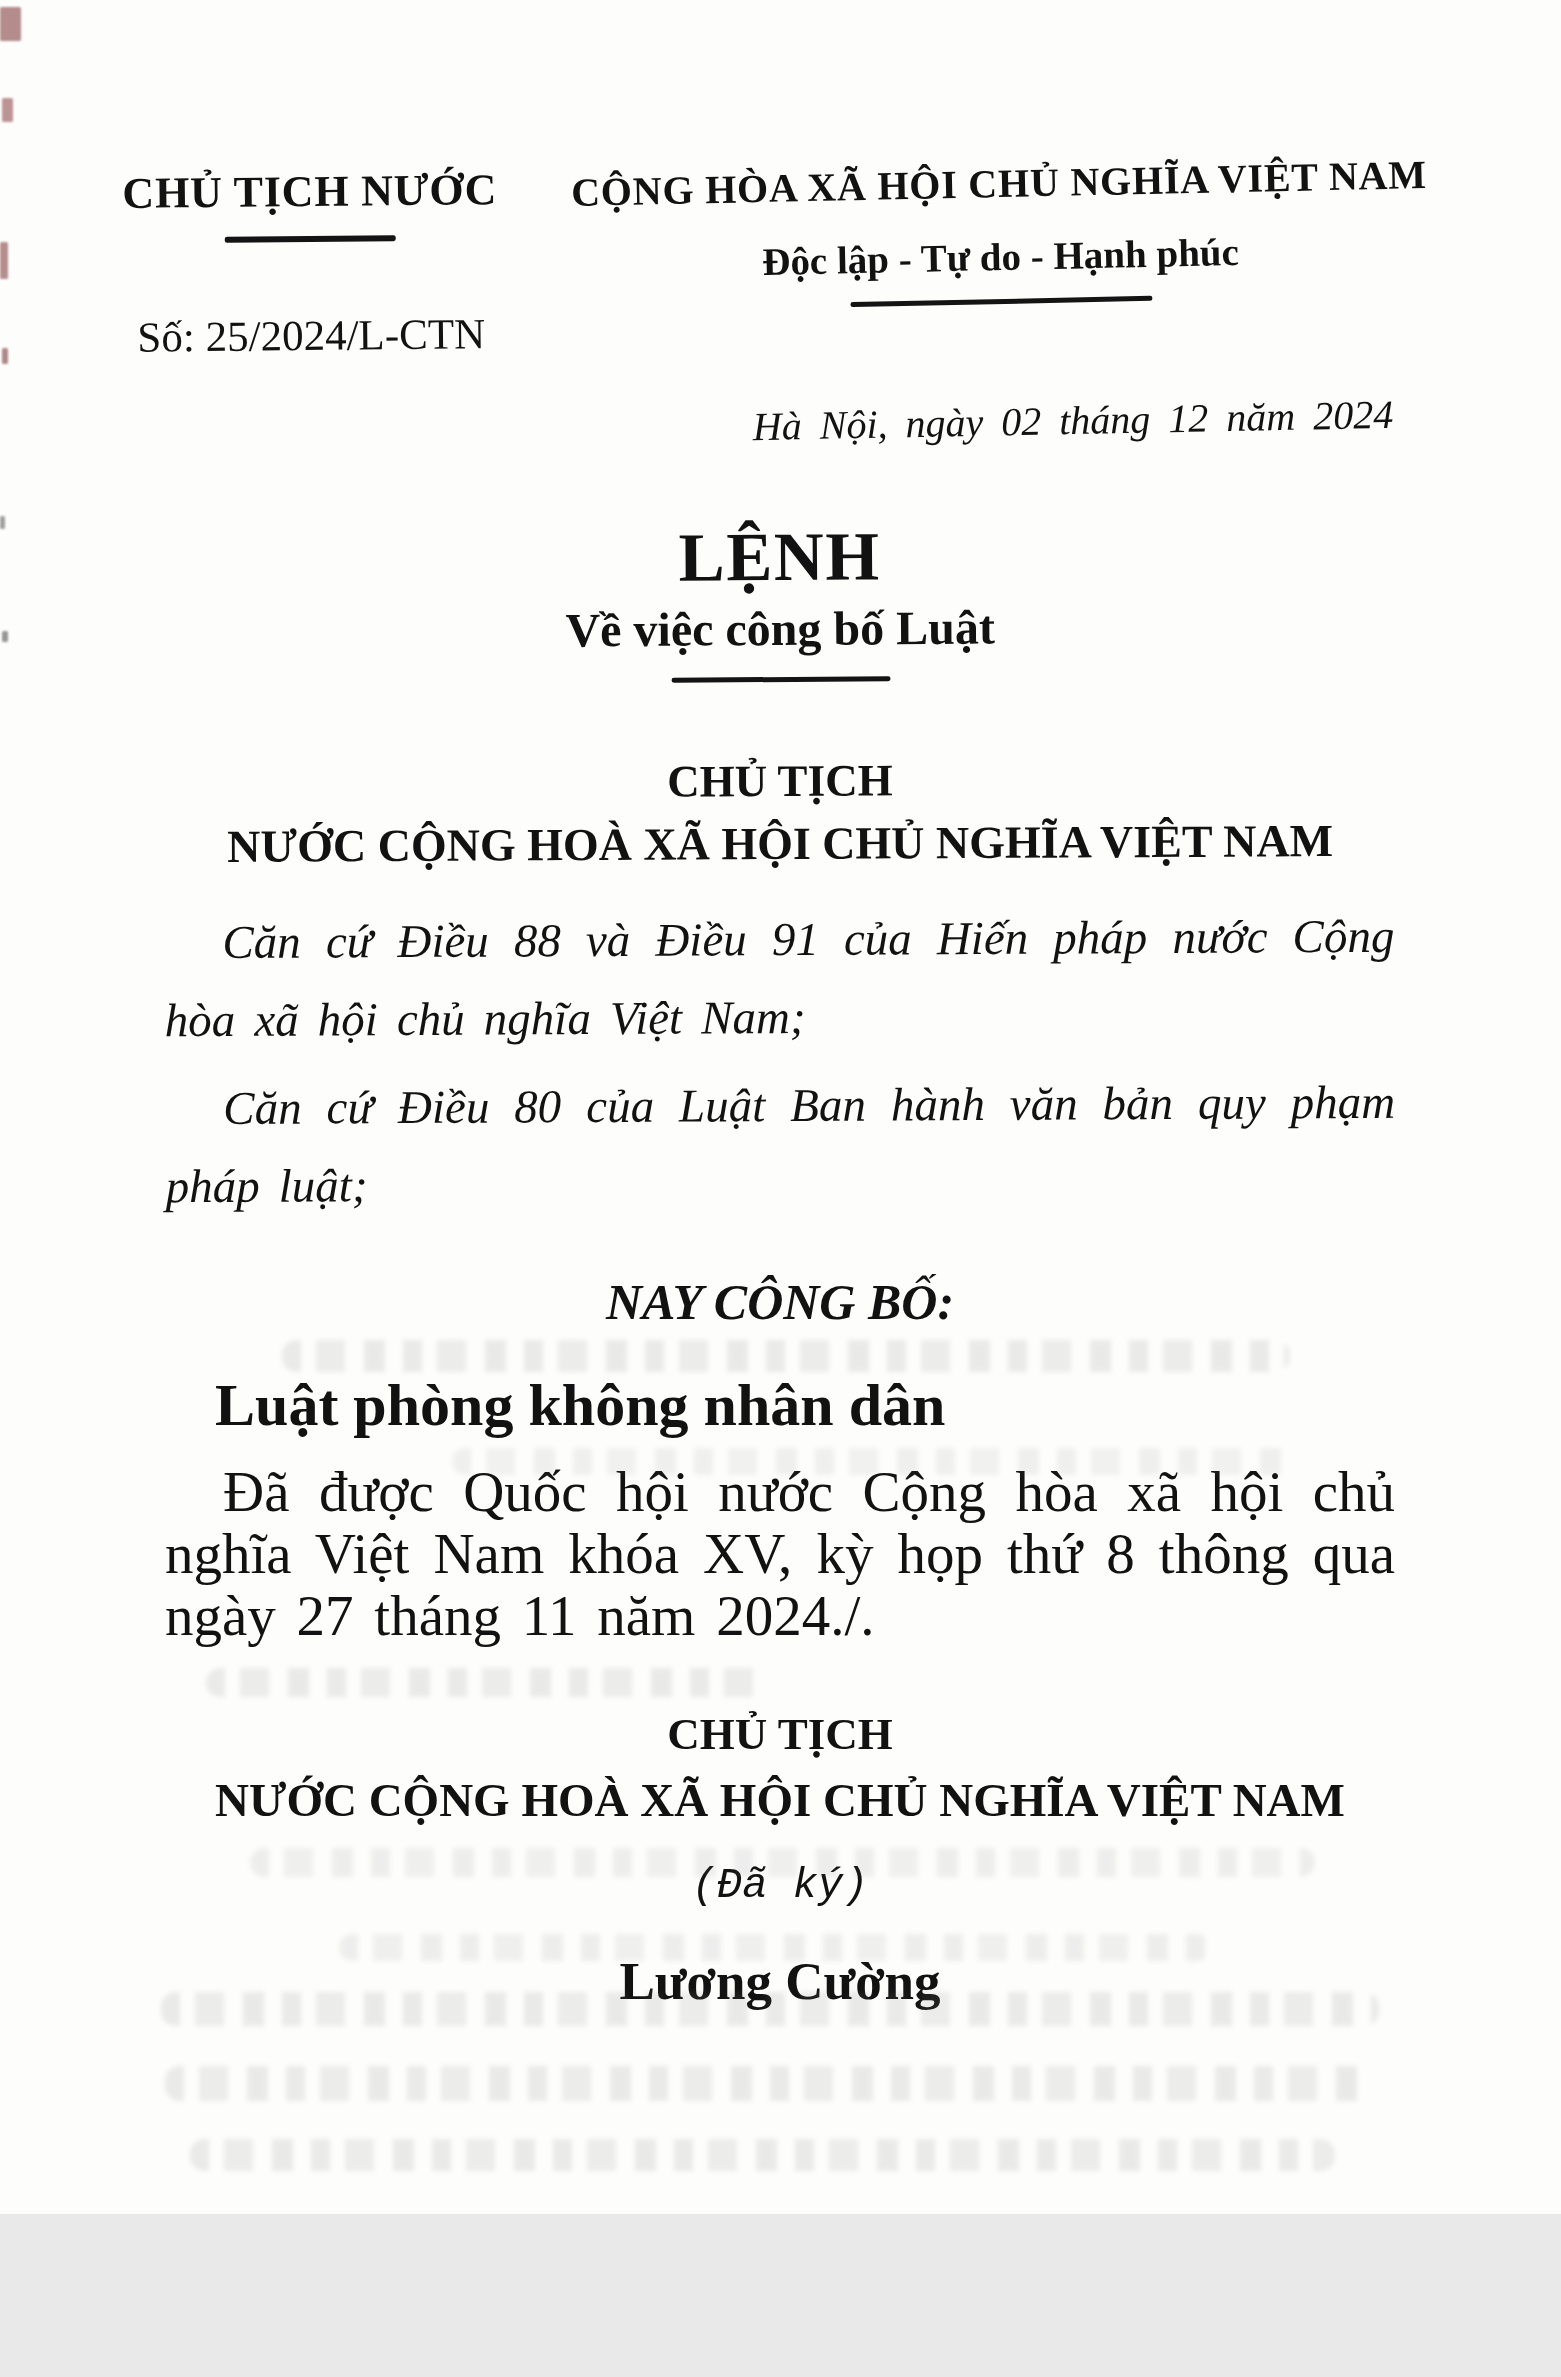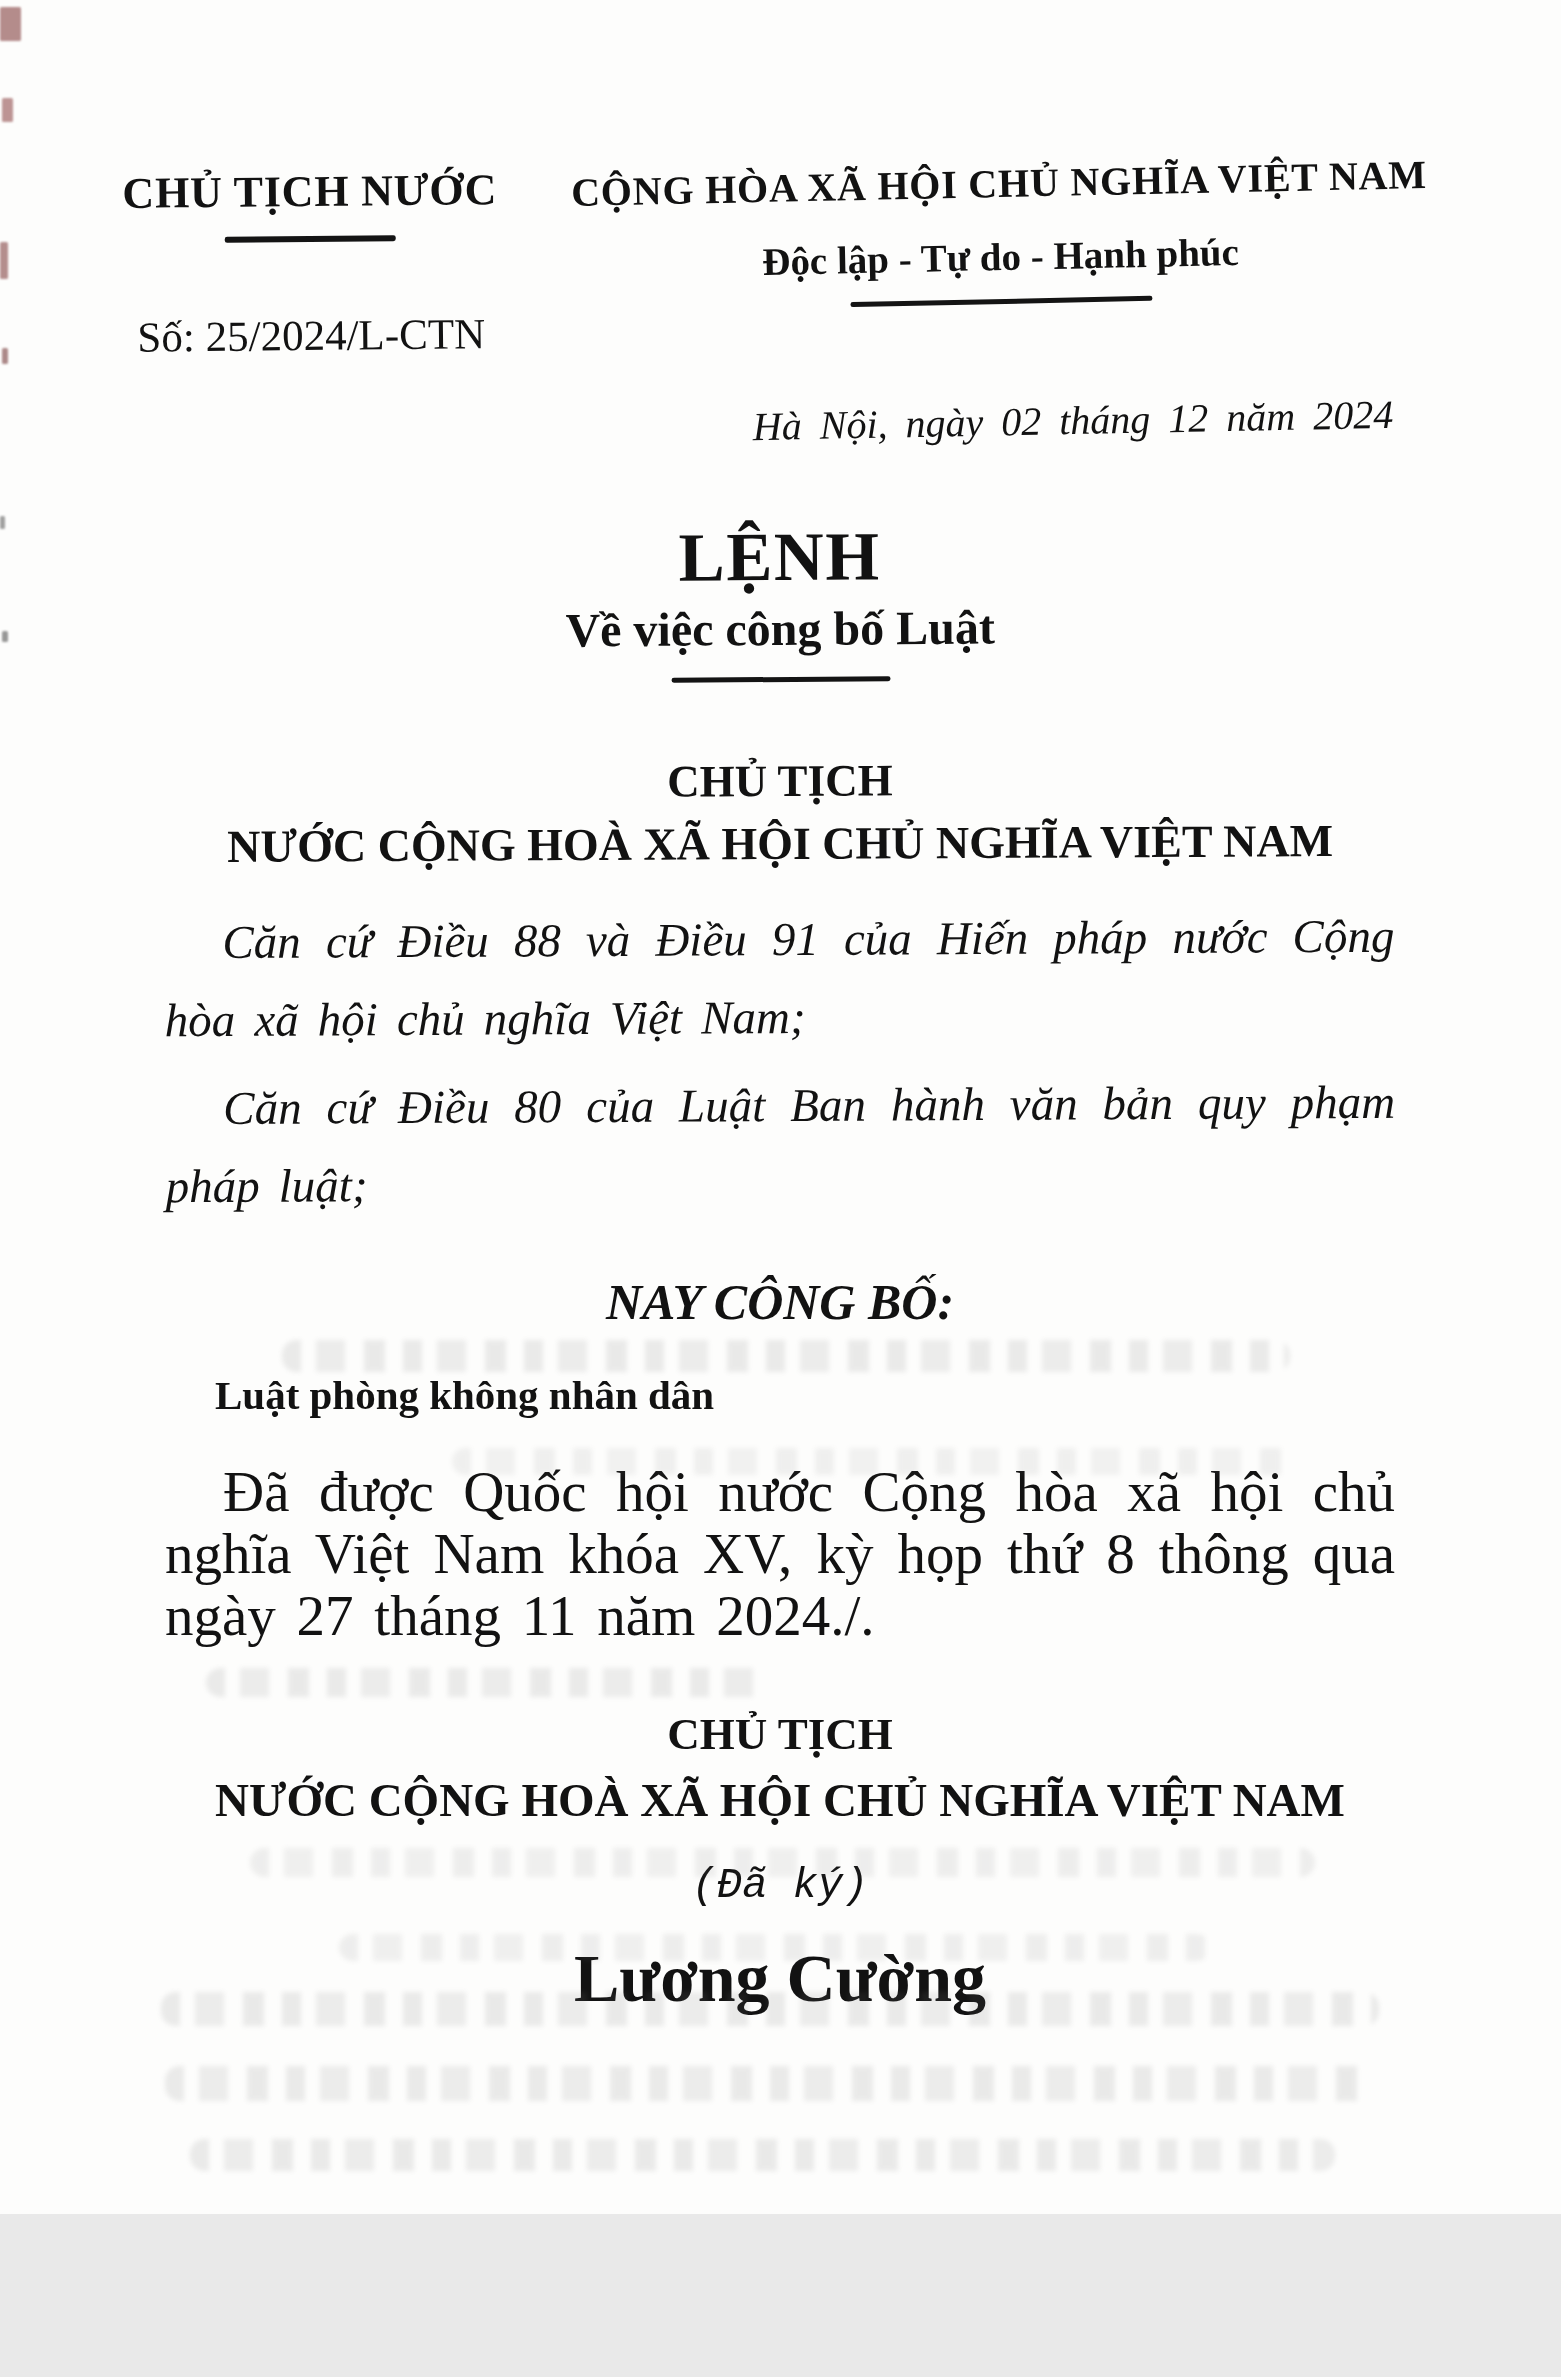--- a/index.html
+++ b/index.html
@@ -50,32 +50,32 @@
 
   .preamble { top:900px; transform:rotate(-0.3deg); }
   .preamble p {
     margin:0; font-style:italic; font-size:47px; line-height:78px;
     text-align:justify; text-indent:58px; word-spacing:7.3px;
   }
   .preamble p + p { margin-top:9.7px; }
 
   .announce { top:1273px; text-align:center; font-weight:bold; font-size:50px;font-style:italic; }
 
-  .law-name { top:1371px; font-weight:bold; font-size:41px; text-indent:50px; }
+  .law-name { top:1371px; font-weight:bold; font-size:60px; text-indent:50px; }
 
   .passage {
     top:1461px; font-size:57px; line-height:62px;
     text-align:justify; text-indent:58px; word-spacing:6.5px;
   }
 
   .sig { top:1708px; text-align:center; }
   .sig-1 { font-size:45px; font-weight:bold; }
   .sig-2 { font-size:47px; font-weight:bold; margin-top:13px; white-space:nowrap; }
   .sig-note { font-style:italic; font-size:42px; margin-top:35px;font-family:Liberation Mono, monospace; }
-  .sig-name { font-weight:bold; font-size:68px; margin-top:29px; }
+  .sig-name { font-weight:bold; font-size:53px; margin-top:41px; }
 
   .footer-page {
     position:absolute; left:0; top:2203px; width:1516px;
     text-align:center; font-size:45px; white-space:nowrap;padding-left:22px;
   }
   .footer-page .pn { display:inline-block; margin:0 21px; font-weight:bold; }
   .footer-page .pn-decor { display:inline-block; font-weight:bold; }
 
   
   .ghost {

